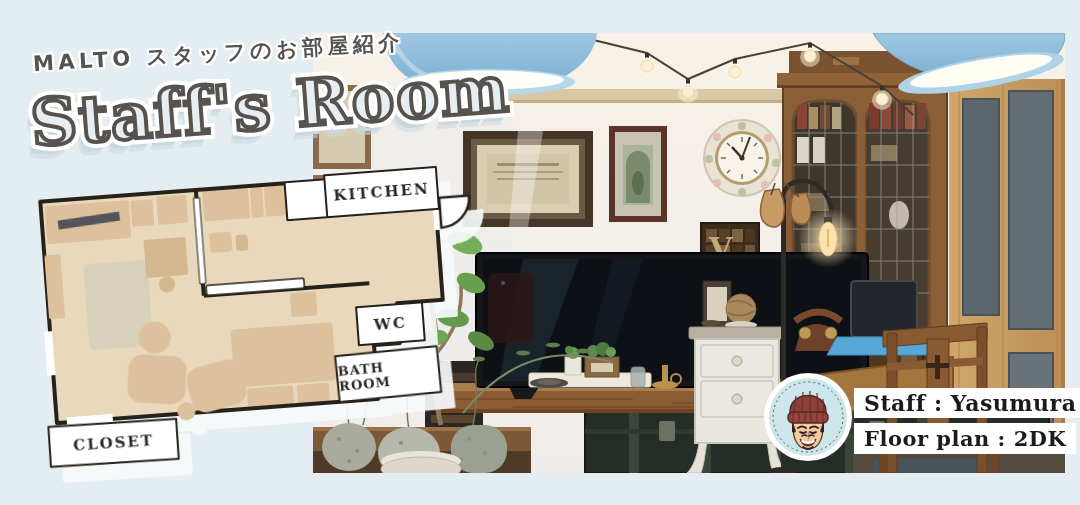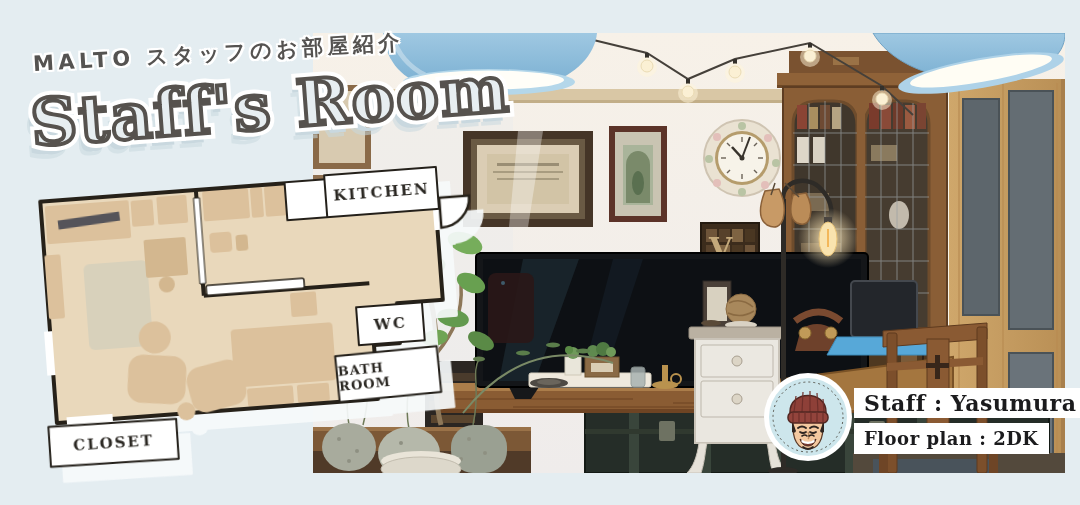--- a/index.html
+++ b/index.html
@@ -32,21 +32,21 @@
         font-family:"DejaVu Serif", serif;font-weight:bold;font-size:64px;letter-spacing:2px;}
   .title.halo{color:#fff;-webkit-text-stroke:12px #fff;
         text-shadow:-6px 9px 0 #c9d8df,-8px 13px 0 rgba(201,216,223,0.55);}
   .title.main{color:#e7eef1;-webkit-text-stroke:4px #56524e;}
   
   .avatar{position:absolute;left:763px;top:372px;width:90px;height:90px;}
   .info-line{position:absolute;background:#fff;display:flex;align-items:center;
         font-family:"DejaVu Serif", serif;font-weight:bold;color:#1b1b1d;
         padding:0 10px;letter-spacing:0.5px;white-space:nowrap;}
   .info-1{left:854px;top:388px;height:30px;font-size:22px;min-width:156px;}
-  .info-2{left:854px;top:423px;height:31px;font-size:18px;min-width:162px;}
+  .info-2{left:854px;top:423px;height:31px;font-size:21px;min-width:162px;}
 </style>
 </head>
 <body>
 
 <div class="stage">
 
   <svg class="photo" viewBox="0 0 752 440" width="752" height="440">
     <defs>
       <linearGradient id="wallg" x1="0" y1="0" x2="0" y2="1">
         <stop offset="0" stop-color="#f7f1e8"></stop>

